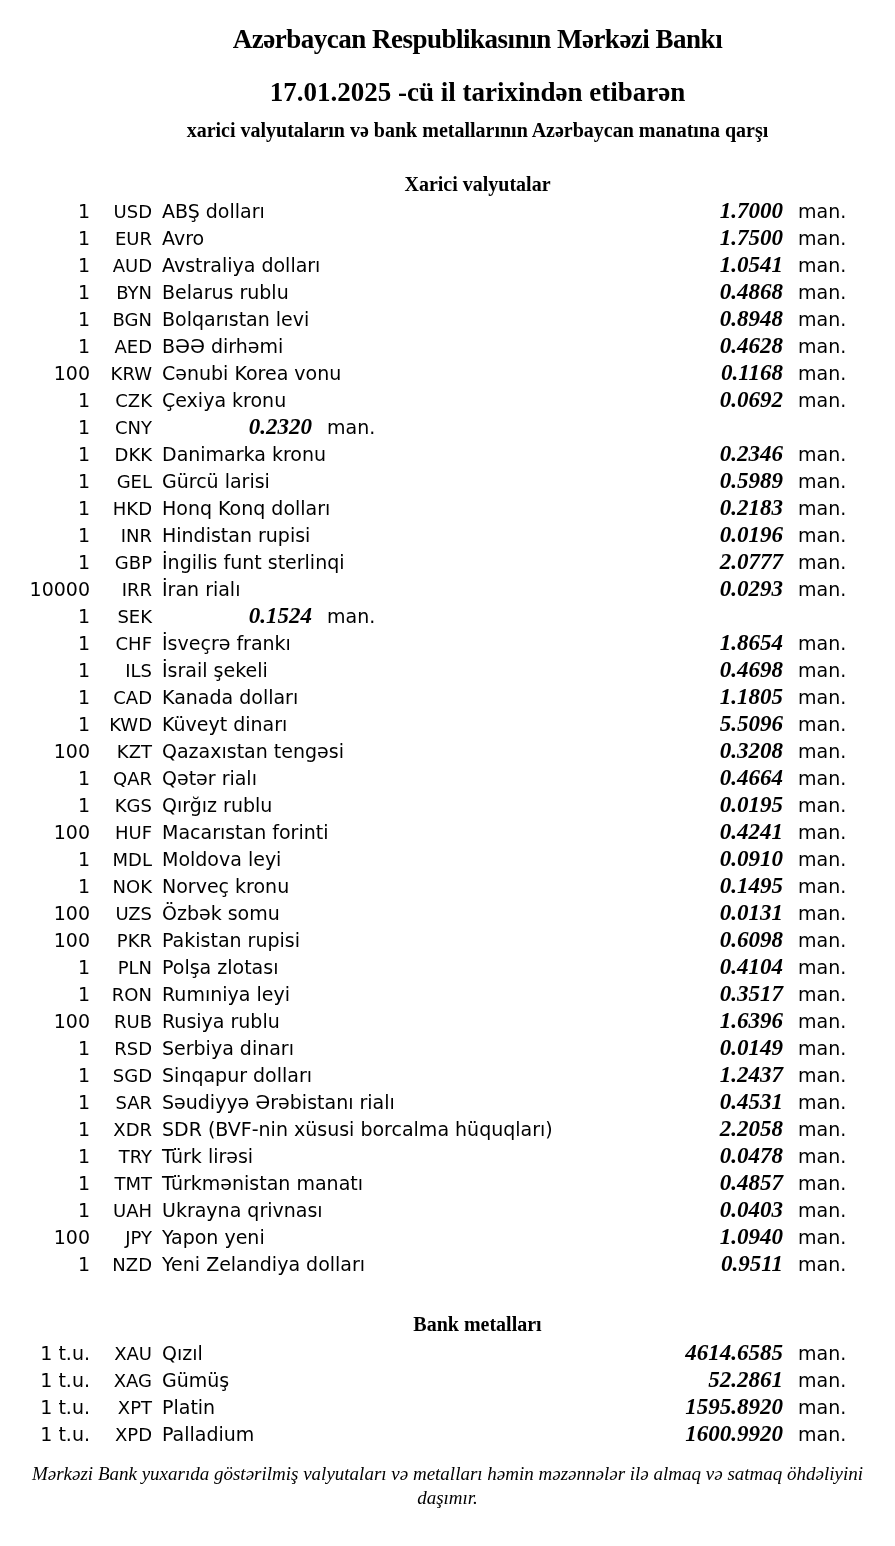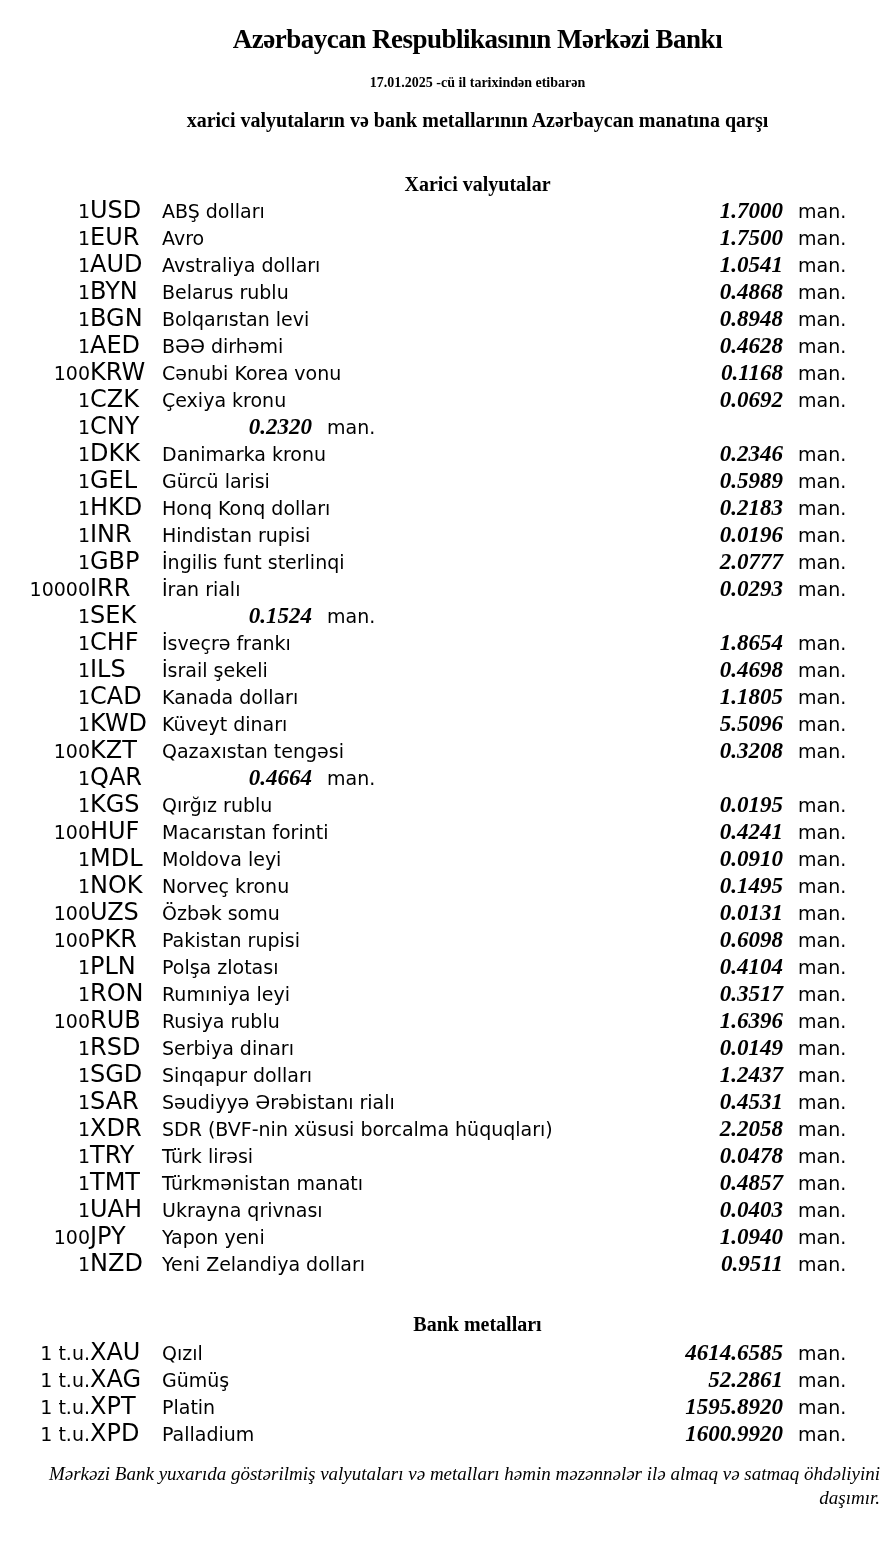--- a/index.html
+++ b/index.html
@@ -14,21 +14,21 @@
     font-family:"DejaVu Sans", sans-serif;
   }
   .doc-header{
     position:absolute;
     top:24px; left:60px; right:0;
     text-align:center;
     font-family:"Liberation Serif", serif;
     font-weight:bold;
   }
   .title{ font-size:27px; line-height:31px; letter-spacing:-0.5px; }
-  .date-line{ font-size:14px; line-height:23px; margin-top:16px; }
+  .date-line{ font-size:27px; line-height:23px; margin-top:26px; }
   .subtitle{ font-size:20px; line-height:23px; margin-top:15px; }
 
   .section-title{
     position:absolute; left:60px; right:0;
     text-align:center;
     font-family:"Liberation Serif", serif;
     font-weight:bold;
     font-size:20px; line-height:24px;
   }
   #currencies-title{ top:172px; }
@@ -41,34 +41,34 @@
   .row{
     display:flex;
     align-items:baseline;
     height:27px;
     font-size:19px;
     line-height:27px;
     white-space:nowrap;
   }
   .cell{ display:block; }
   .qty{ width:90px; text-align:right; font-size:19px; }
-  .code{ width:62px; text-align:left; font-size:24px; }
+  .code{ width:62px; text-align:right; font-size:18px; }
   .name{ width:471px; padding-left:10px; box-sizing:border-box; overflow:hidden; }
   .rate{
     width:160px; text-align:right;
     font-family:"Liberation Serif", serif;
     font-weight:bold; font-style:italic;
     font-size:23px;
   }
   .unit{ width:112px; padding-left:15px; box-sizing:border-box; font-size:19px; }
 
   .footer{
     position:absolute;
     top:1462px; left:15px; right:15px;
-    text-align:right;
+    text-align:center;
     font-family:"Liberation Serif", serif;
     font-style:italic;
     font-size:19px; line-height:24px;
   }
 </style>
 </head>
 <body>
 
 <div class="page">
 
@@ -222,20 +222,21 @@
       <div class="row">
         <span class="cell qty">100</span>
         <span class="cell code">KZT</span>
         <span class="cell name">Qazaxıstan tengəsi</span>
         <span class="cell rate">0.3208</span>
         <span class="cell unit">man.</span>
       </div>
       <div class="row">
         <span class="cell qty">1</span>
         <span class="cell code">QAR</span>
+        <span class="cell name">Qətər rialı</span>
         <span class="cell rate">0.4664</span>
         <span class="cell unit">man.</span>
       </div>
       <div class="row">
         <span class="cell qty">1</span>
         <span class="cell code">KGS</span>
         <span class="cell name">Qırğız rublu</span>
         <span class="cell rate">0.0195</span>
         <span class="cell unit">man.</span>
       </div>

